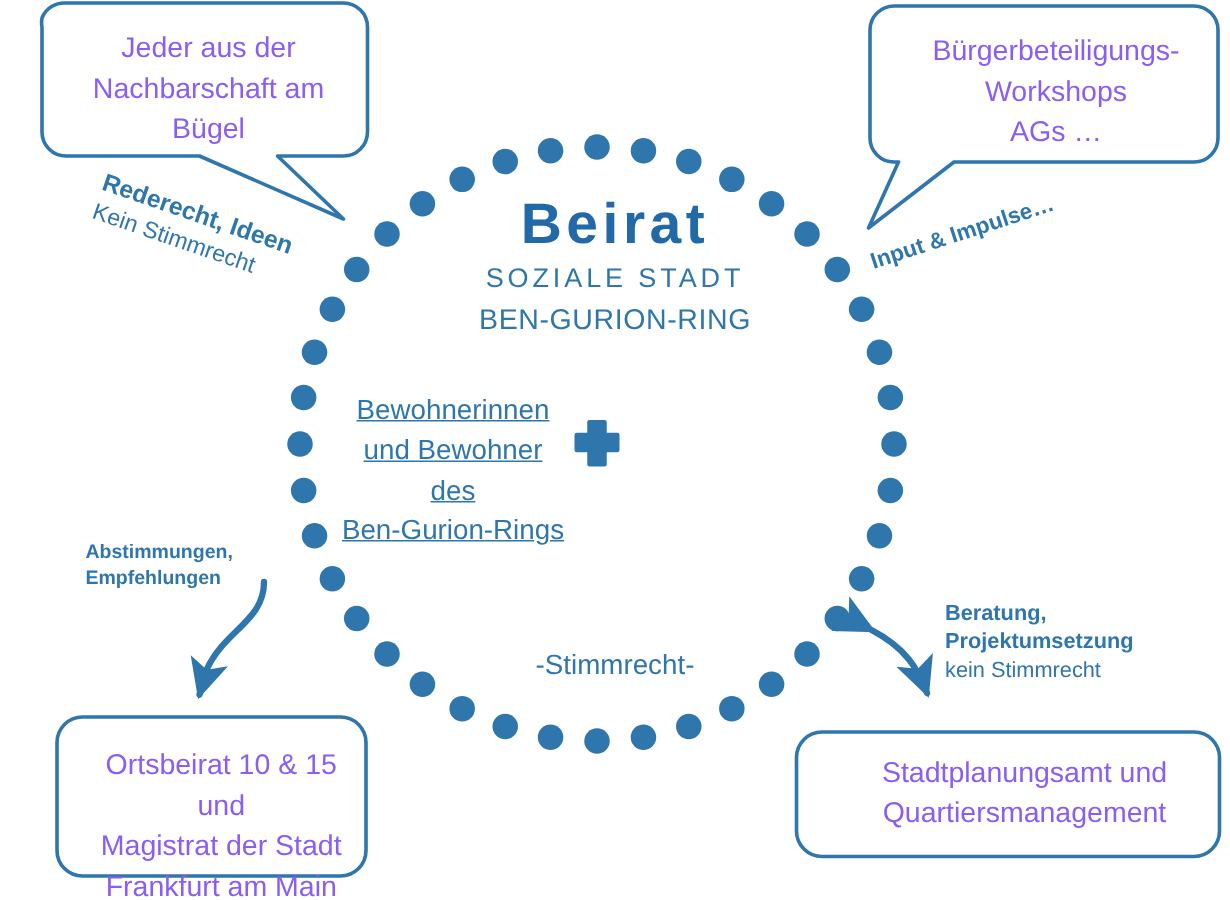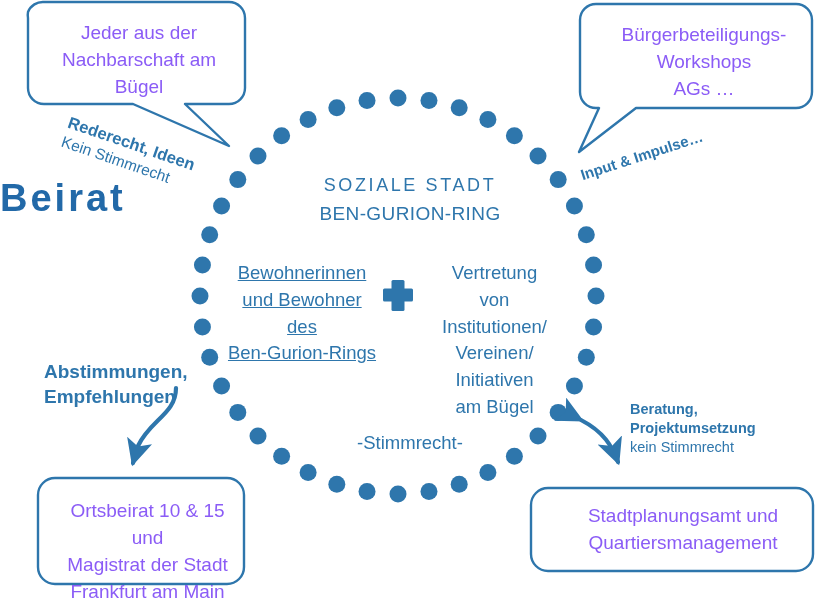--- a/index.html
+++ b/index.html
@@ -16,22 +16,22 @@
   .txt{position:absolute;color:#2E76AC;line-height:1.18;}
 
   
   .box-text{
     position:absolute;text-align:center;color:#8b5cf6;
     font-size:19px;line-height:1.42;
   }
 
   
   #title-beirat{
-    left:0;width:820px;top:128px;text-align:left;
-    font-size:38px;font-weight:bold;color:#2269A8;letter-spacing:3px;margin-top:48px;
+    left:0;width:820px;top:128px;text-align:center;
+    font-size:38px;font-weight:bold;color:#2269A8;letter-spacing:3px;
   }
   #title-sub1{
     left:0;width:820px;top:175px;text-align:center;
     font-size:18px;color:#2E76AC;letter-spacing:2.6px;
   }
   #title-sub2{
     left:0;width:820px;top:203px;text-align:center;
     font-size:19px;color:#2E76AC;letter-spacing:0.4px;
   }
 
@@ -60,22 +60,22 @@
   #lbl-rederecht .b{font-size:16.5px;}
   #lbl-rederecht .r{font-size:15.5px;}
 
   #lbl-input{
     left:578px;top:166px;width:180px;
     font-size:15px;font-weight:bold;text-align:left;
     transform:rotate(-18deg);transform-origin:0 0;
   }
 
   #lbl-abstimmungen{
-    left:44px;top:360px;width:180px;
-    font-size:19px;font-weight:bold;text-align:left;
+    left:57px;top:360px;width:180px;
+    font-size:13px;font-weight:bold;text-align:left;
   }
 
   #lbl-beratung{
     left:630px;top:400px;width:190px;
     font-size:14.5px;text-align:left;
   }
   #lbl-beratung .b{font-weight:bold;display:block;}
   #lbl-beratung .r{font-weight:normal;display:block;font-size:14.5px;}
 
   
@@ -188,28 +188,20 @@
   <div class="txt" id="title-sub1">SOZIALE STADT</div>
   <div class="txt" id="title-sub2">BEN-GURION-RING</div>
 
   <div class="col" id="col-left">
     <div>Bewohnerinnen</div>
     <div>und Bewohner</div>
     <div>des</div>
     <div>Ben-Gurion-Rings</div>
   </div>
 
-  <div class="col" id="col-right">
-    <div>Vertretung</div>
-    <div>von</div>
-    <div>Institutionen/</div>
-    <div>Vereinen/</div>
-    <div>Initiativen</div>
-    <div>am Bügel</div>
-  </div>
 
   <div class="txt" id="stimmrecht">-Stimmrecht-</div>
 
   <div class="box-text" id="bubble-tl-text">
     <div>Jeder aus der</div>
     <div>Nachbarschaft am</div>
     <div>Bügel</div>
   </div>
 
   <div class="box-text" id="bubble-tr-text">

